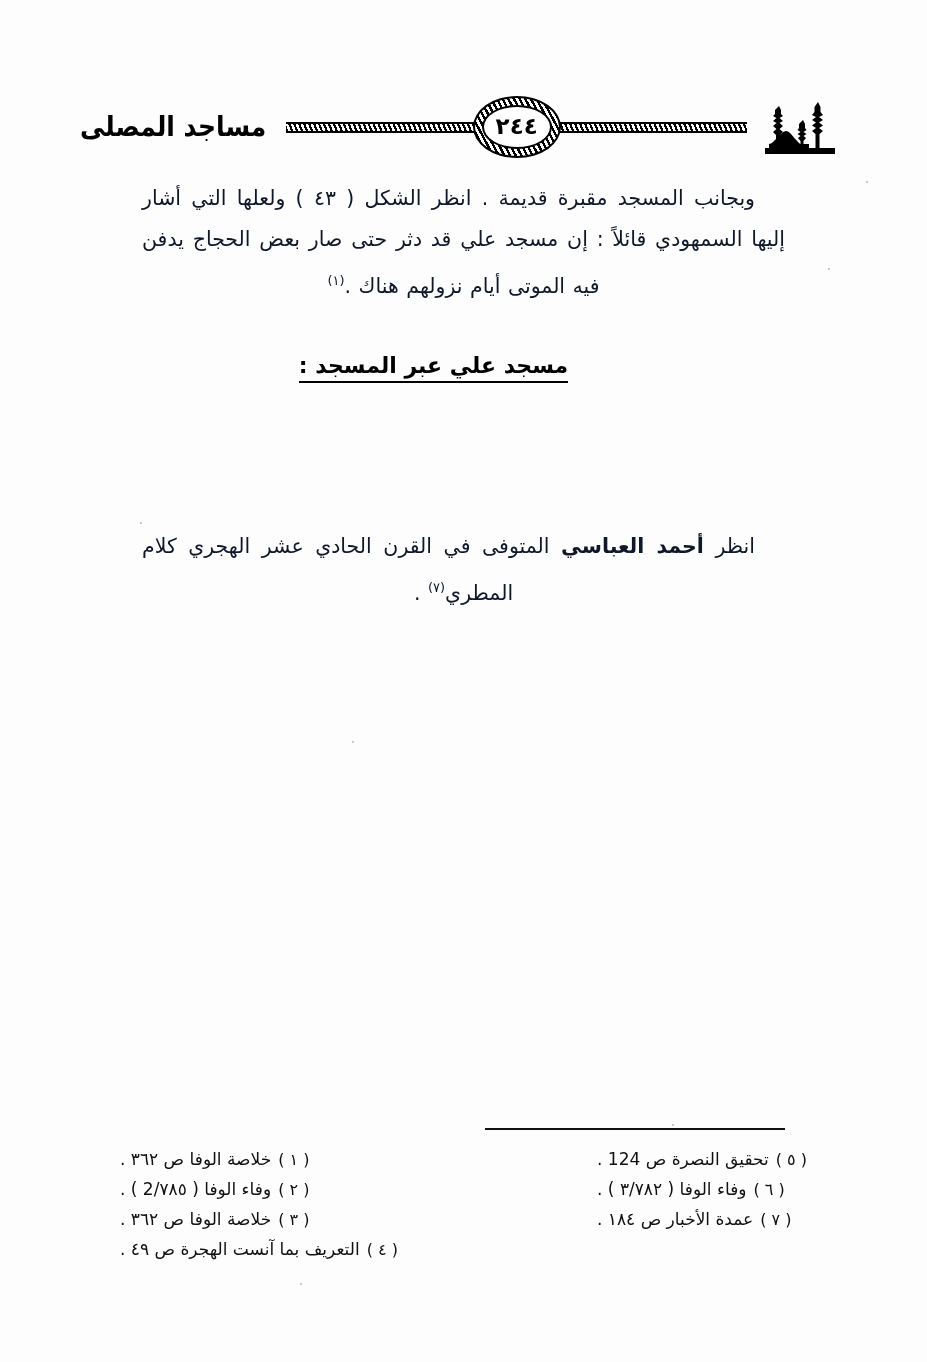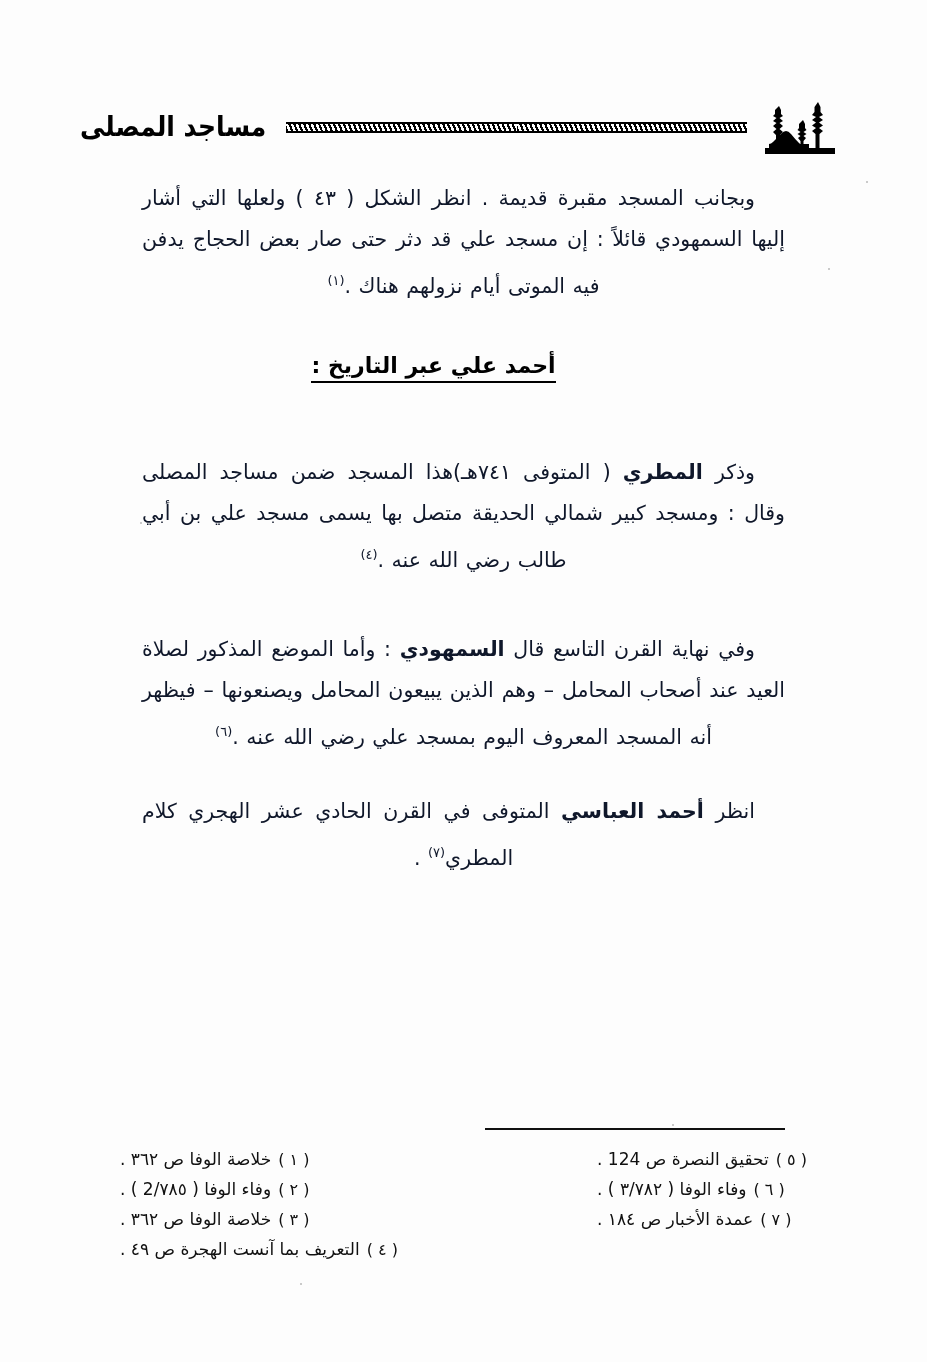--- a/index.html
+++ b/index.html
@@ -227,20 +227,25 @@
 
 <div class="page">
 
   <div class="page-header">
 
     <div class="header-title">مساجد المصلى</div>
 
     <div class="header-rule-wrap">
       <div class="hatch-rule"></div>
 
+      <div class="page-num-badge">
+        <div class="oval-outer"></div>
+        <div class="oval-inner"></div>
+        <div class="num">٢٤٤</div>
+      </div>
 
       <div class="hatch-rule"></div>
     </div>
 
     <svg class="mosque-icon" viewBox="0 0 74 58" xmlns="http://www.w3.org/2000/svg">
 
       <rect x="2" y="50" width="70" height="6" fill="#000"></rect>
 
       <path d="M16 8 L18 12 L18 16 L20 18 L16.5 20 L20 23 L16.5 25 L20 28 L16.5 31 L20 34 L17 37 L17 50 L13 50 L13 37 L10 34 L13.5 31 L10 28 L13.5 25 L10 23 L13.5 20 L10 18 L12 16 L12 12 Z" fill="#000"></path>
 
@@ -252,38 +257,36 @@
       <rect x="6" y="46" width="40" height="5" fill="#000"></rect>
     </svg>
   </div>
 
   <div class="body-col">
 
     <p class="para indent"><span>وبجانب المسجد مقبرة قديمة . انظر الشكل ( ٤٣ ) ولعلها التي أشار إليها السمهودي قائلاً : إن مسجد علي قد دثر حتى صار بعض الحجاج يدفن فيه الموتى أيام نزولهم هناك .</span><span class="fn-ref">(١)</span></p>
 
     <div class="gap-md"></div>
 
-    <div class="section-heading"><span class="ul">أحمد علي عبر التاريخ :</span></div>
+    <div class="section-heading"><span class="ul">مسجد علي عبر المسجد :</span></div>
 
     <div class="gap-sm"></div>
 
 
     <div class="gap-md"></div>
 
 
     <div class="gap-md"></div>
 
-    <p class="para indent"><span>وذكر </span><b>المطري</b><span> ( المتوفى ٧٤١هـ)هذا المسجد ضمن مساجد المصلى وقال : ومسجد كبير شمالي الحديقة متصل بها يسمى مسجد علي بن أبي طالب رضي الله عنه .</span><span class="fn-ref">(٤)</span></p>
-
-    <div class="gap-md"></div>
-
-
-    <div class="gap-md"></div>
-
-    <p class="para indent"><span>وفي نهاية القرن التاسع  قال </span><b>السمهودي</b><span> : وأما الموضع المذكور لصلاة العيد عند أصحاب المحامل – وهم الذين يبيعون المحامل ويصنعونها – فيظهر أنه المسجد المعروف اليوم بمسجد علي رضي الله عنه .</span><span class="fn-ref">(٦)</span></p>
+
+    <div class="gap-md"></div>
+
+
+    <div class="gap-md"></div>
+
 
     <div class="gap-lg"></div>
 
     <p class="para indent"><span>انظر </span><b>أحمد العباسي</b><span> المتوفى في القرن الحادي عشر الهجري كلام المطري</span><span class="fn-ref">(٧)</span><span> .</span></p>
 
   </div>
 
   <div class="footnote-rule"></div>
 
   <div class="footnotes">

